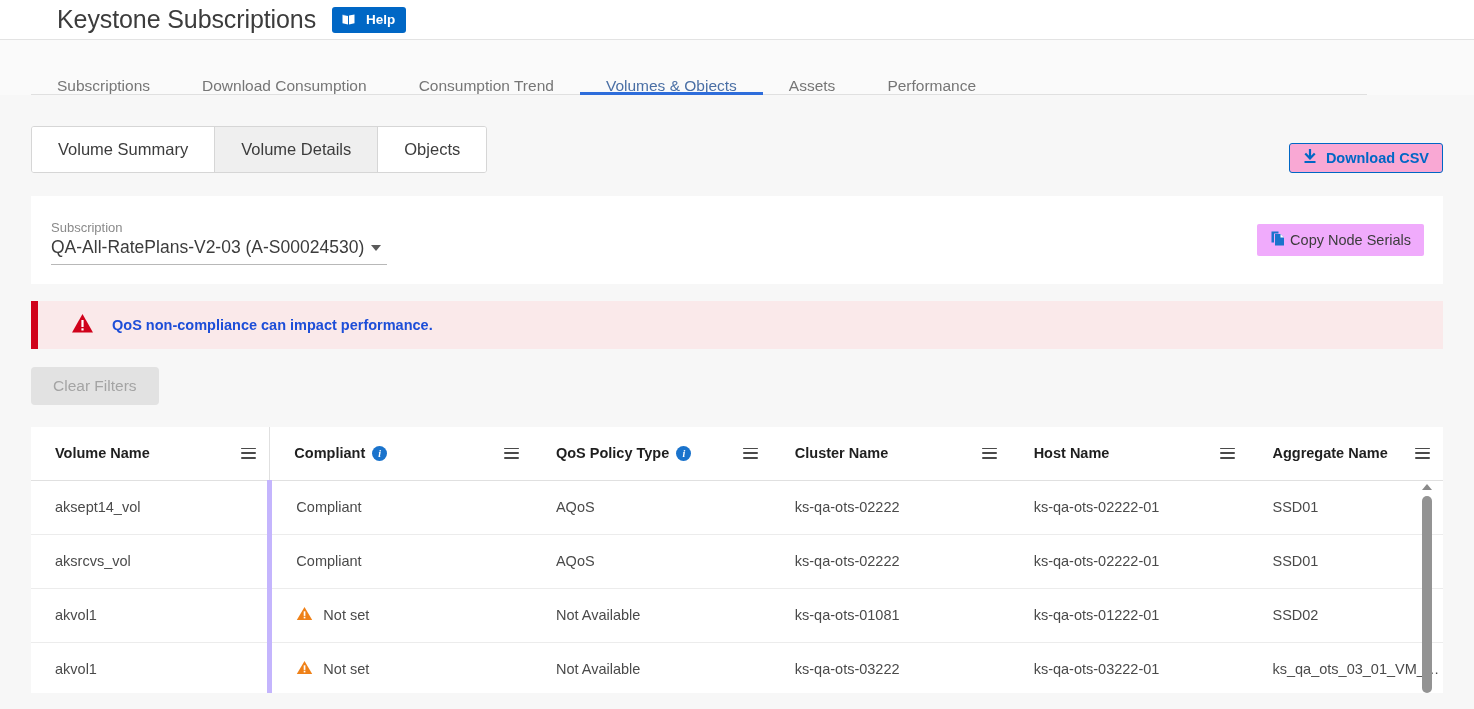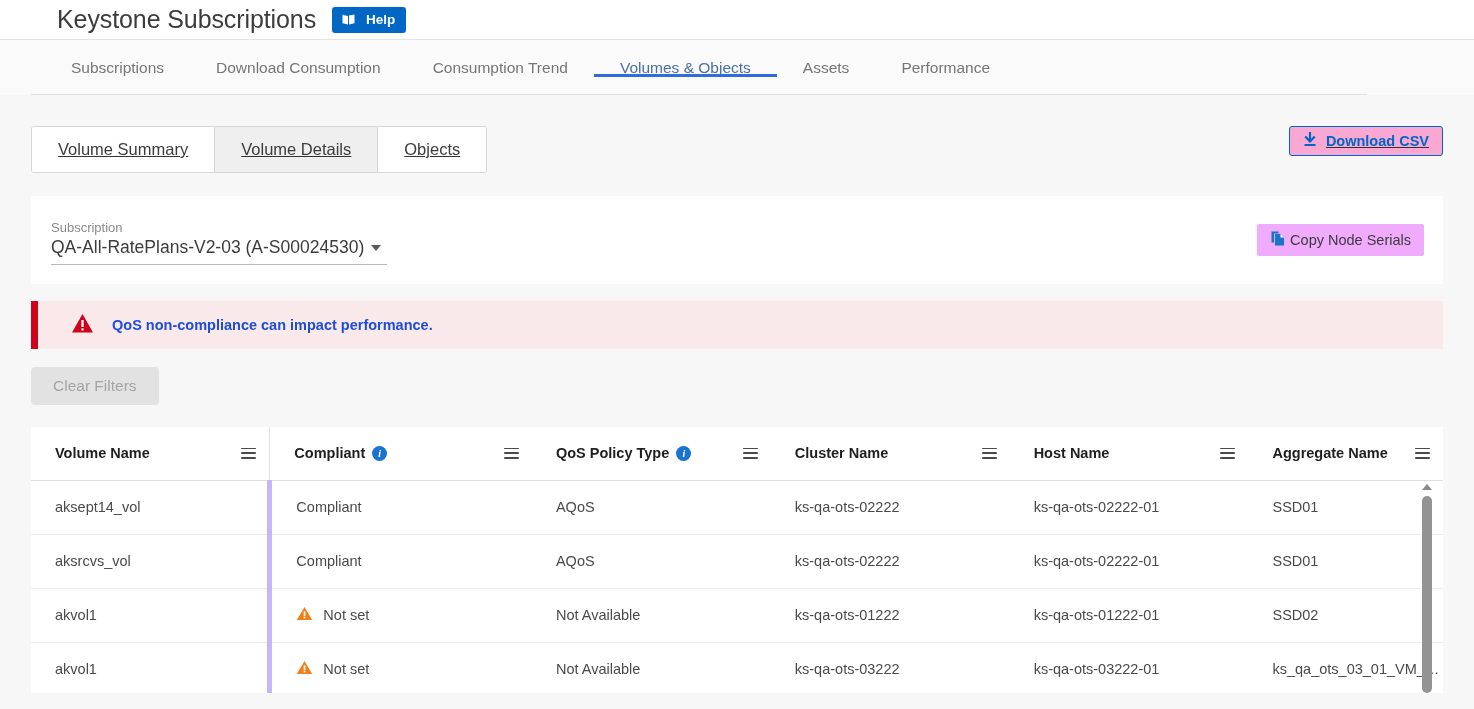--- a/index.html
+++ b/index.html
@@ -43,22 +43,22 @@
     font-family: "Liberation Sans", sans-serif;
     cursor: pointer;
   }
   .help-btn svg { display: block; }
 
   
   .tabbar {
     height: 55px;
     background: #fafafa;
     display: flex;
-    align-items: center;
-    padding-left: 45px;
+    align-items: flex-end;
+    padding-left: 31px;
     position: relative;
   }
   .tabbar::after {
     content: "";
     position: absolute;
     left: 31px; right: 107px; bottom: 0;
     height: 1px;
     background: #e0e0e0;
   }
   .tab {
@@ -92,24 +92,23 @@
   
   .content {
     padding: 0 31px;
     background: #f7f7f7;
     height: calc(709px - 40px - 55px);
   }
 
   
   .subtab-row {
     display: flex;
-    align-items: flex-start;
+    align-items: flex-end;
     justify-content: space-between;
     padding-top: 31px;
-    text-decoration: underline;
   }
   .subtabs {
     display: flex;
     border: 1px solid #d6d6d6;
     border-radius: 3px;
     overflow: hidden;
     background: #fff;
   }
   .subtab {
     height: 45px;
@@ -536,21 +535,21 @@
                 <svg width="17" height="15" viewBox="0 0 17 15">
                   <path d="M8.5 1 L16.2 14 L0.8 14 Z" fill="#ef8118"></path>
                   <rect x="7.7" y="5.3" width="1.7" height="4.6" fill="#fff"></rect>
                   <rect x="7.7" y="10.7" width="1.7" height="1.7" fill="#fff"></rect>
                 </svg>
               </span>
               <span>Not set</span>
             </span>
           </td>
           <td>Not Available</td>
-          <td>ks-qa-ots-01222</td>
+          <td>ks-qa-ots-01081</td>
           <td>ks-qa-ots-01222-01</td>
           <td>SSD02</td>
         </tr>
         <tr>
           <td class="pinned">akvol1</td>
           <td>
             <span class="cell-warn">
               <span class="warn-tri">
                 <svg width="17" height="15" viewBox="0 0 17 15">
                   <path d="M8.5 1 L16.2 14 L0.8 14 Z" fill="#ef8118"></path>

